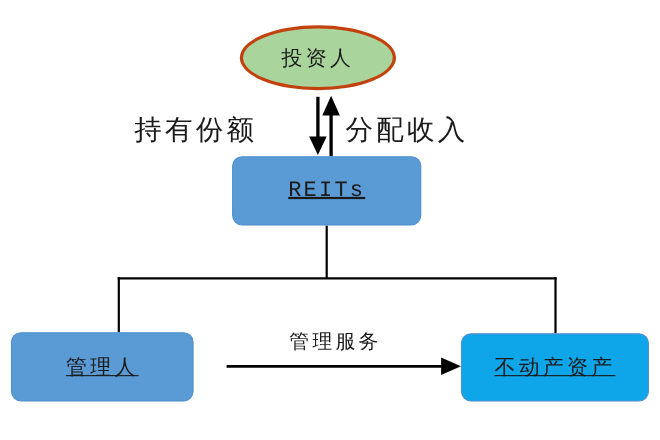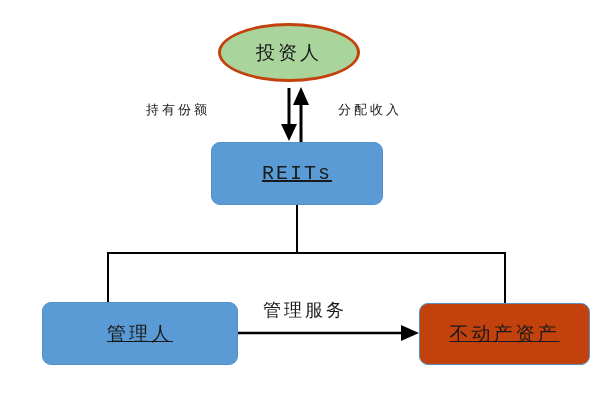--- a/index.html
+++ b/index.html
@@ -13,24 +13,24 @@
     color:#1a1a1a;font-size:19px;letter-spacing:3px;box-sizing:border-box;
   }
   .ellipse{
     left:218px;top:23px;width:142px;height:59px;border-radius:50%;
     border:3px solid #c2410c;
   }
   .rbox{border-radius:9px;border:1px solid #4f90cd;text-decoration:underline;}
   .reits{left:211px;top:142px;width:172px;height:63px;
     font-family:"Liberation Mono","DejaVu Sans Mono",monospace;
     font-size:20px;letter-spacing:2px;}
-  .manager{left:10px;top:302px;width:196px;height:63px;margin-left:32px;}
+  .manager{left:10px;top:302px;width:166px;height:63px;}
   .asset{left:419px;top:303px;width:171px;height:62px;}
   .edge-label{
-    position:absolute;color:#1a1a1a;font-size:13px;letter-spacing:3px;
+    position:absolute;color:#1a1a1a;font-size:25px;letter-spacing:3px;
     text-align:center;white-space:nowrap;
   }
   .lbl-hold{left:118px;top:101px;width:120px;}
   .lbl-dist{left:310px;top:101px;width:120px;}
   .lbl-svc{left:255px;top:298px;width:100px;font-size:18px;}
 </style>
 </head>
 <body>
 
 <div class="canvas">
@@ -57,21 +57,21 @@
   </div>
 
   <div class="node rbox reits" style="background-color: rgb(91, 155, 213);">
     <span>REITs</span>
   </div>
 
   <div class="node rbox manager" style="background-color: rgb(91, 155, 213);">
     <span>管理人</span>
   </div>
 
-  <div class="node rbox asset" style="background-color: #c2410c;">
+  <div class="node rbox asset" style="background-color: #0ea5e9;">
     <span>不动产资产</span>
   </div>
 
   <div class="edge-label lbl-hold">持有份额</div>
 
   <div class="edge-label lbl-svc">管理服务</div>
 
   <div class="edge-label lbl-dist">分配收入</div>
 
 </div>

